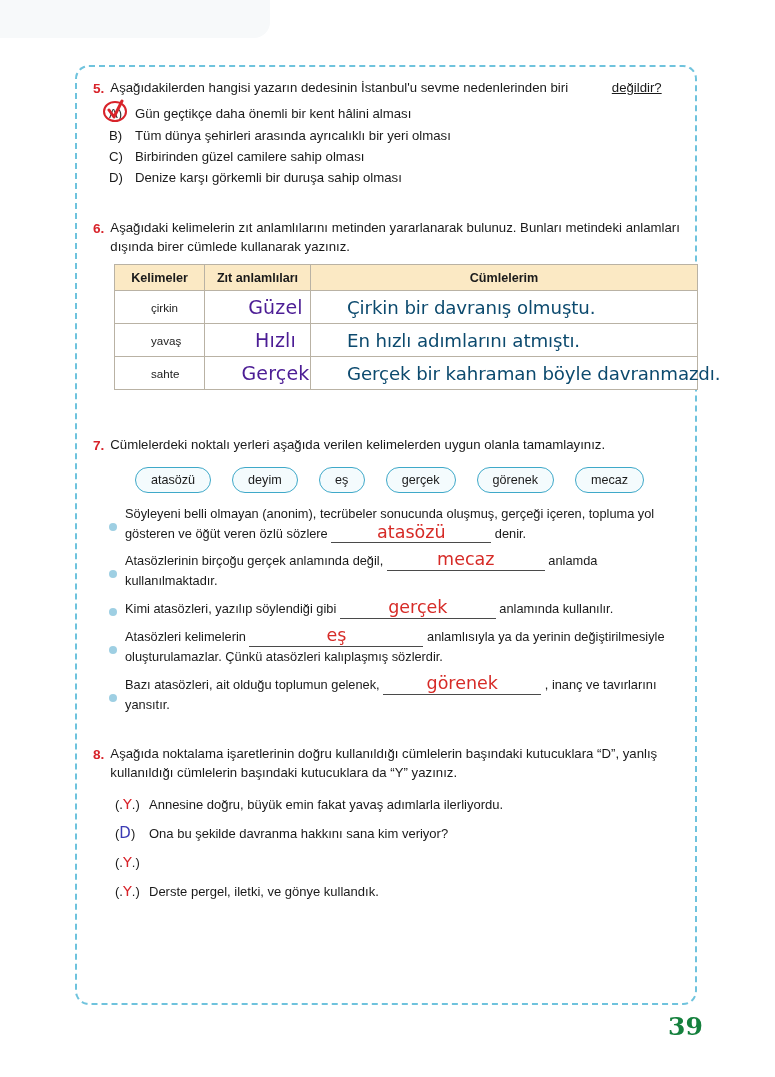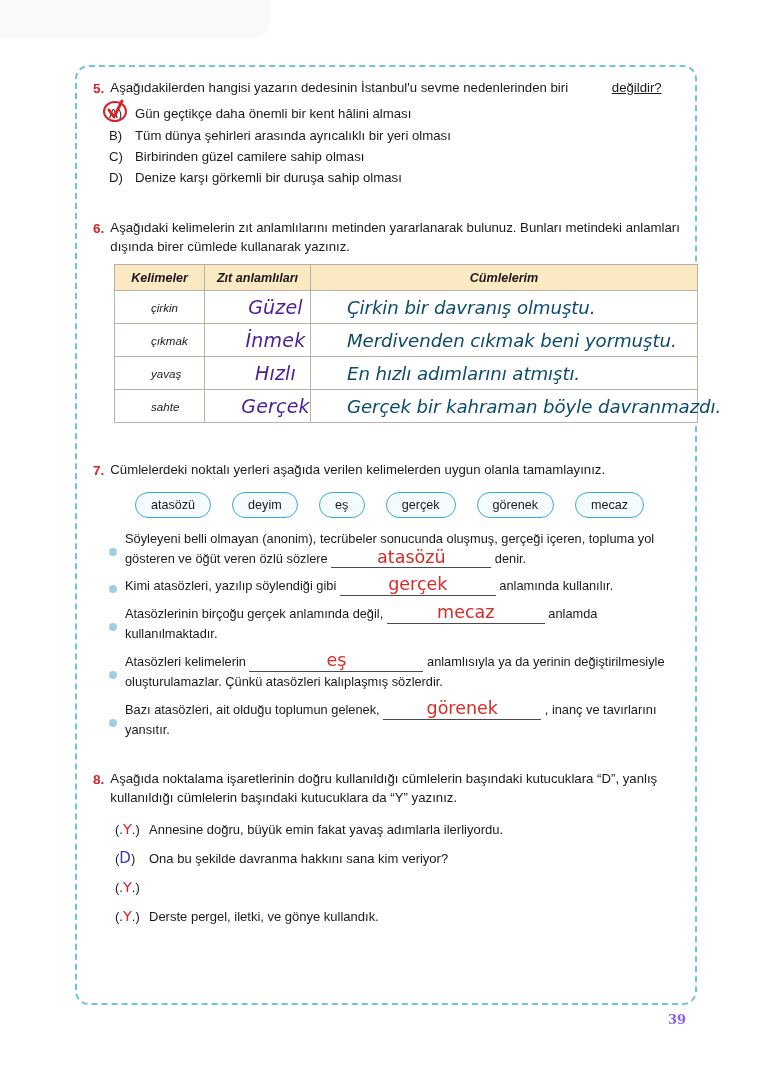--- a/index.html
+++ b/index.html
@@ -92,21 +92,21 @@
     position: absolute;
     left: -2px;
     top: -4px;
     width: 17px;
     height: 22px;
     pointer-events: none;
   }
   .opt-label { flex: 1 1 auto; }
 
   
-  .tbl-wrap { margin: 8px 0 8px 21px; position: relative; font-style: italic; }
+  .tbl-wrap { margin: 8px 0 16px 21px; position: relative; }
   table.words {
     border-collapse: collapse;
     width: 580px;
     table-layout: fixed;
   }
   table.words th, table.words td {
     border: 1px solid #b9b2a4;
     padding: 0;
     vertical-align: middle;
   }
@@ -238,23 +238,23 @@
     font-family: "DejaVu Sans", sans-serif;
     font-size: 15px;
     font-weight: 500;
   }
   .punct-text { flex: 1 1 auto; }
 
   .page-number {
     position: absolute;
     left: 668px;
     top: 1012px;
-    font-size: 13px;
+    font-size: 25px;
     font-weight: bold;
-    color: #8b5cf6;
+    color: #15803d;
     font-family: "DejaVu Serif", serif;
   }
 
   .spacer-lg { height: 30px; }
   .spacer-md { height: 22px; }
 </style>
 </head>
 <body>
 
 <div class="scan-smudge"></div>
@@ -310,25 +310,20 @@
             <th class="col-c">Cümlelerim</th>
           </tr>
         </thead>
         <tbody>
           <tr>
             <td class="cell-word">çirkin</td>
             <td class="cell-hand">Güzel</td>
             <td class="cell-sentence">Çirkin bir davranış olmuştu.</td>
           </tr>
           <tr>
-            <td class="cell-word">çıkmak</td>
-            <td class="cell-hand">İnmek</td>
-            <td class="cell-sentence">Merdivenden cıkmak beni yormuştu.</td>
-          </tr>
-          <tr>
             <td class="cell-word">yavaş</td>
             <td class="cell-hand">Hızlı</td>
             <td class="cell-sentence">En hızlı adımlarını atmıştı.</td>
           </tr>
           <tr>
             <td class="cell-word">sahte</td>
             <td class="cell-hand">Gerçek</td>
             <td class="cell-sentence">Gerçek bir kahraman böyle davranmazdı.</td>
           </tr>
         </tbody>
@@ -353,25 +348,25 @@
       <span class="pill">mecaz</span>
     </div>
 
     <ul class="fill-list">
       <li class="fill-item">
         <span class="bullet-dot"></span>
         <span class="fill-body"><span>Söyleyeni belli olmayan (anonim), tecrübeler sonucunda oluşmuş, gerçeği içeren, topluma yol gösteren ve öğüt veren özlü sözlere </span><span class="blank w-atasozu">atasözü</span><span> denir.</span></span>
       </li>
       <li class="fill-item">
         <span class="bullet-dot"></span>
-        <span class="fill-body"><span>Kimi atasözleri, yazılıp söylendiği gibi </span><span class="blank w-gercek">gerçek</span><span> anlamında kullanılır.</span></span>
+        <span class="fill-body"><span>Atasözlerinin birçoğu gerçek anlamında değil, </span><span class="blank w-mecaz">mecaz</span><span> anlamda kullanılmaktadır.</span></span>
       </li>
       <li class="fill-item">
         <span class="bullet-dot"></span>
-        <span class="fill-body"><span>Atasözlerinin birçoğu gerçek anlamında değil, </span><span class="blank w-mecaz">mecaz</span><span> anlamda kullanılmaktadır.</span></span>
+        <span class="fill-body"><span>Kimi atasözleri, yazılıp söylendiği gibi </span><span class="blank w-gercek">gerçek</span><span> anlamında kullanılır.</span></span>
       </li>
       <li class="fill-item">
         <span class="bullet-dot"></span>
         <span class="fill-body"><span>Atasözleri kelimelerin </span><span class="blank w-es">eş</span><span> anlamlısıyla ya da yerinin değiştirilmesiyle oluşturulamazlar. Çünkü atasözleri kalıplaşmış sözlerdir.</span></span>
       </li>
       <li class="fill-item">
         <span class="bullet-dot"></span>
         <span class="fill-body"><span>Bazı atasözleri, ait olduğu toplumun gelenek, </span><span class="blank w-gorenek">görenek</span><span> , inanç ve tavırlarını yansıtır.</span></span>
       </li>
     </ul>

